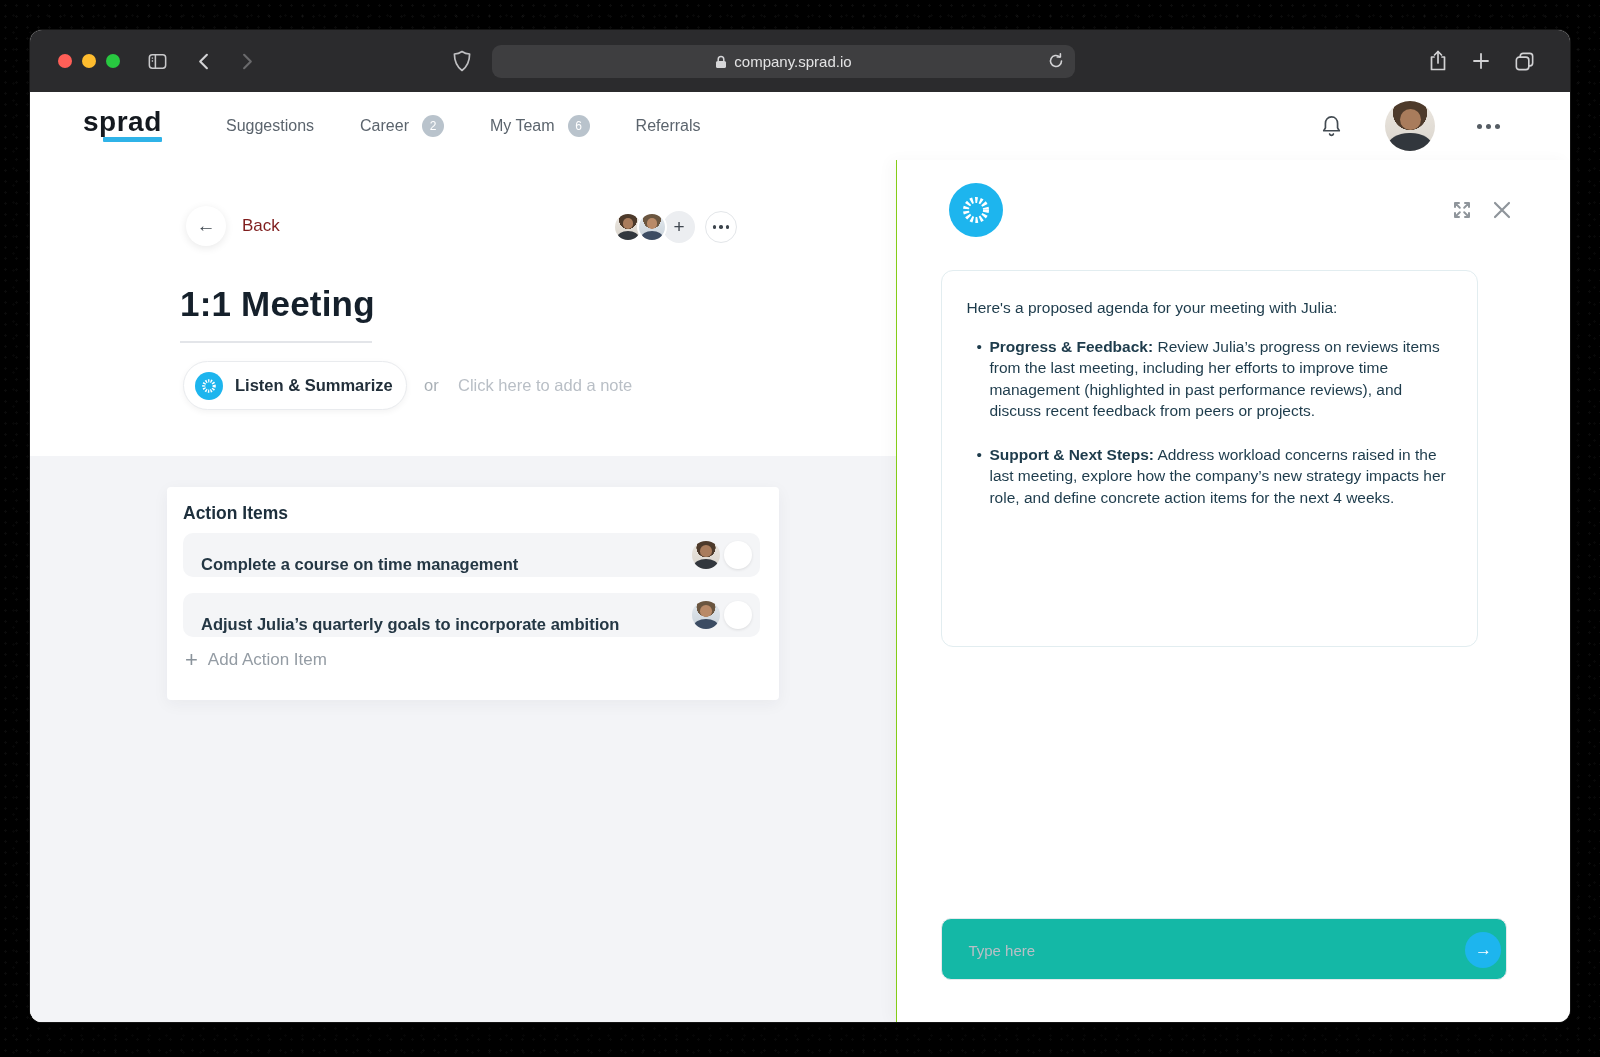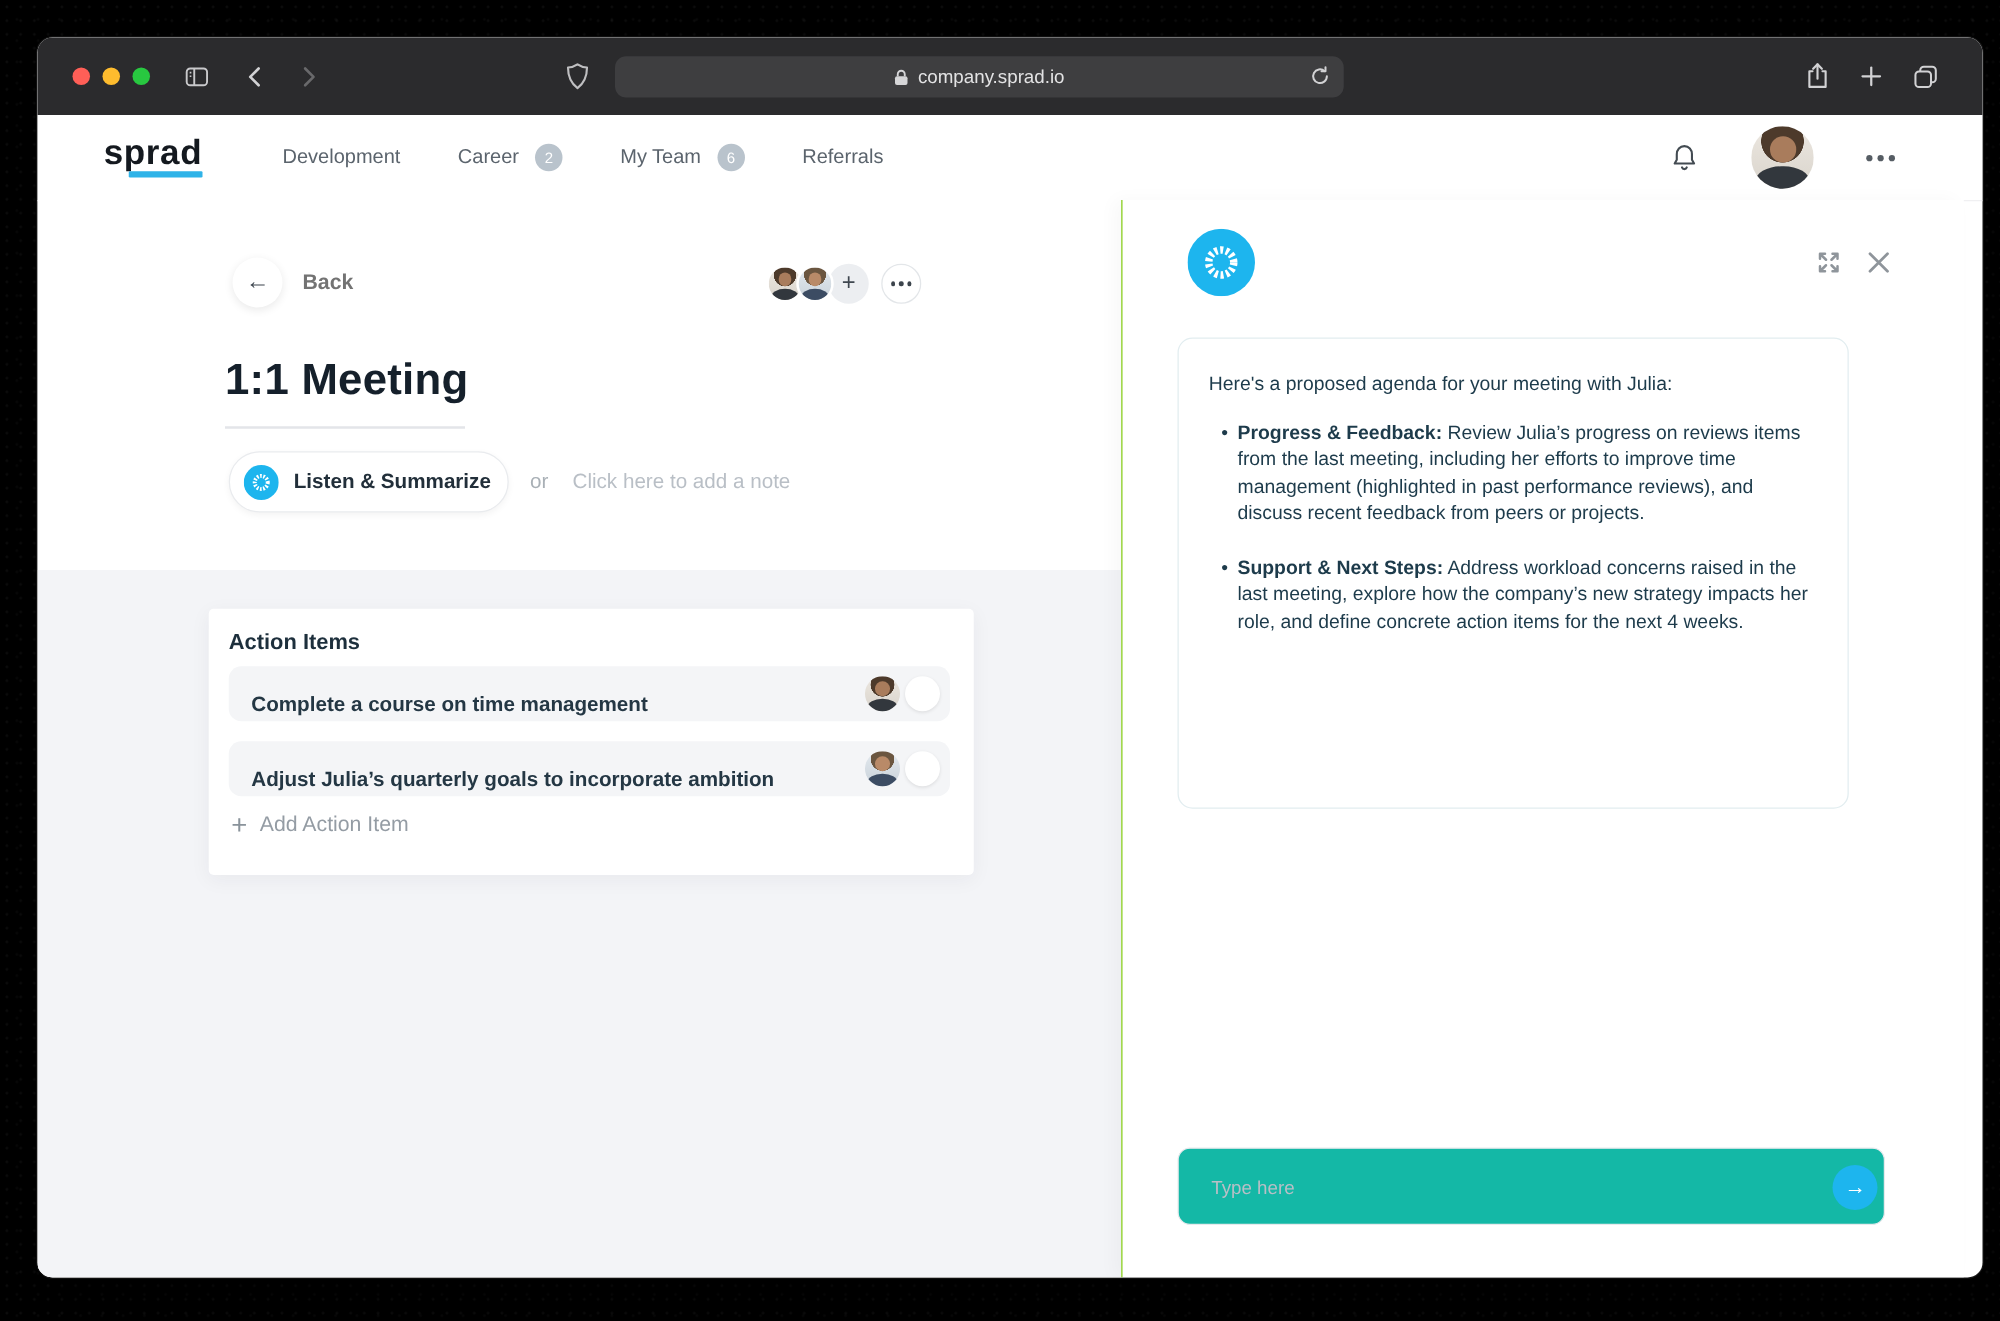--- a/index.html
+++ b/index.html
@@ -10,21 +10,20 @@
     background-image:
       radial-gradient(rgba(255,255,255,.05) 1px, transparent 1.4px),
       radial-gradient(rgba(255,255,255,.035) 1px, transparent 1.4px);
     background-size:11px 11px,17px 17px;
     background-position:0 0,5px 7px;
   }
   .window{
     position:absolute;left:30px;top:30px;width:1540px;height:992px;
     border-radius:12px;overflow:hidden;background:#fff;
     box-shadow:0 0 0 1px #151515, 0 14px 50px rgba(0,0,0,.65);
-    padding-left:16px;
   }
   
   .chrome{position:absolute;left:0;top:0;width:100%;height:62px;background:#2b2b2d;}
   .traffic{position:absolute;left:28px;top:24px;display:flex;gap:10px;}
   .traffic span{width:14px;height:14px;border-radius:50%;display:block;}
   .chrome-icon{position:absolute;top:20px;display:flex;align-items:center;justify-content:center;}
   .urlbar{
     position:absolute;left:462px;top:15px;width:583px;height:33px;background:#3e3e40;
     border-radius:9px;display:flex;align-items:center;justify-content:center;gap:7px;
     color:#e3e3e4;font-size:15px;
@@ -52,21 +51,21 @@
   .av-m{background:radial-gradient(circle at 50% 22%,#6b5640 0 36%,transparent 37%),linear-gradient(#e3e9ee,#c9d2da);}
   .av-m::before{background:#b98a68;}
   .av-m::after{background:#3c4c63;}
   
   .content{position:absolute;left:0;top:130px;width:100%;height:862px;display:flex;}
   .main{position:relative;width:867px;height:862px;background:#fff;overflow:hidden;}
   .gray{position:absolute;left:0;top:296px;width:100%;bottom:0;background:#f3f4f7;}
   .back-btn{position:absolute;left:156px;top:46px;width:40px;height:40px;border-radius:50%;background:#fff;
     box-shadow:0 2px 8px rgba(0,0,0,.09);display:flex;align-items:center;justify-content:center;
     font-size:19px;color:#3f4750;cursor:pointer;}
-  .back-label{position:absolute;left:212px;top:46px;line-height:40px;font-size:17px;color:#737373;font-weight:bold;}
+  .back-label{position:absolute;left:212px;top:46px;line-height:40px;font-size:17px;color:#7f1d1d;}
   .people{position:absolute;left:583px;top:50px;height:34px;display:flex;align-items:center;}
   .people .avatar{width:30px;height:30px;border:2px solid #fff;box-sizing:border-box;}
   .people .avatar+.avatar{margin-left:-6px;}
   .btn-plus{width:32px;height:32px;border-radius:50%;background:#eceef1;color:#3f4750;font-size:19px;
     display:flex;align-items:center;justify-content:center;margin-left:-4px;cursor:pointer;}
   .btn-more{width:32px;height:32px;border-radius:50%;background:#fff;border:1px solid #e3e6e9;box-sizing:border-box;
     display:flex;align-items:center;justify-content:center;margin-left:10px;cursor:pointer;}
   .btn-more i{width:3.5px;height:3.5px;border-radius:50%;background:#3c444c;display:block;margin:0 1.5px;}
   .page-title{position:absolute;left:150px;top:124px;font-size:35px;font-weight:700;color:#15202b;letter-spacing:.2px;}
   .title-rule{position:absolute;left:150px;top:181px;width:192px;height:2px;background:#e3e5e9;}
@@ -182,21 +181,21 @@
     </div>
   </div>
 
   <div class="navbar">
     <div class="logo">
       <span>sprad</span>
       <span class="ul"></span>
     </div>
     <div class="nav-items">
       <div class="nav-item">
-        <span>Development</span>
+        <span>Suggestions</span>
       </div>
       <div class="nav-item">
         <span>Career</span>
         <span class="badge">2</span>
       </div>
       <div class="nav-item">
         <span>My Team</span>
         <span class="badge">6</span>
       </div>
       <div class="nav-item">

